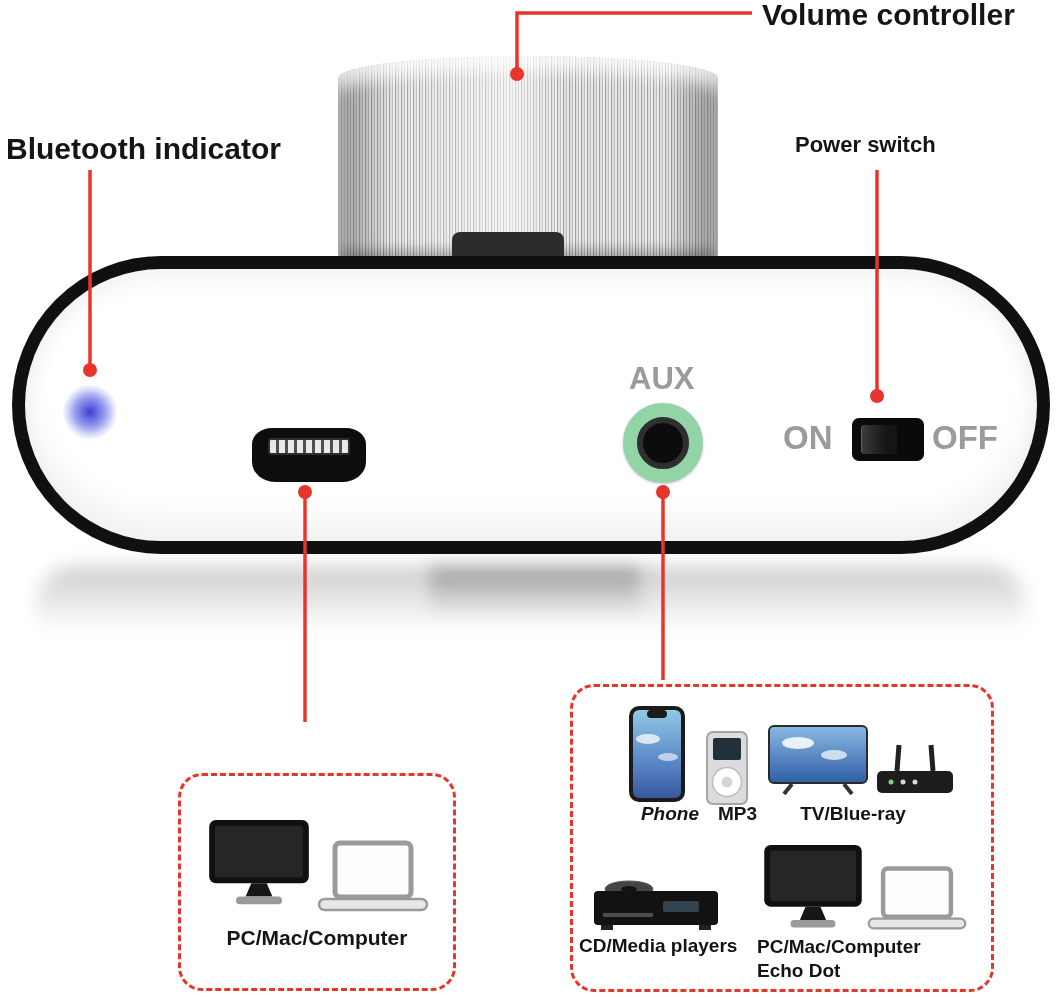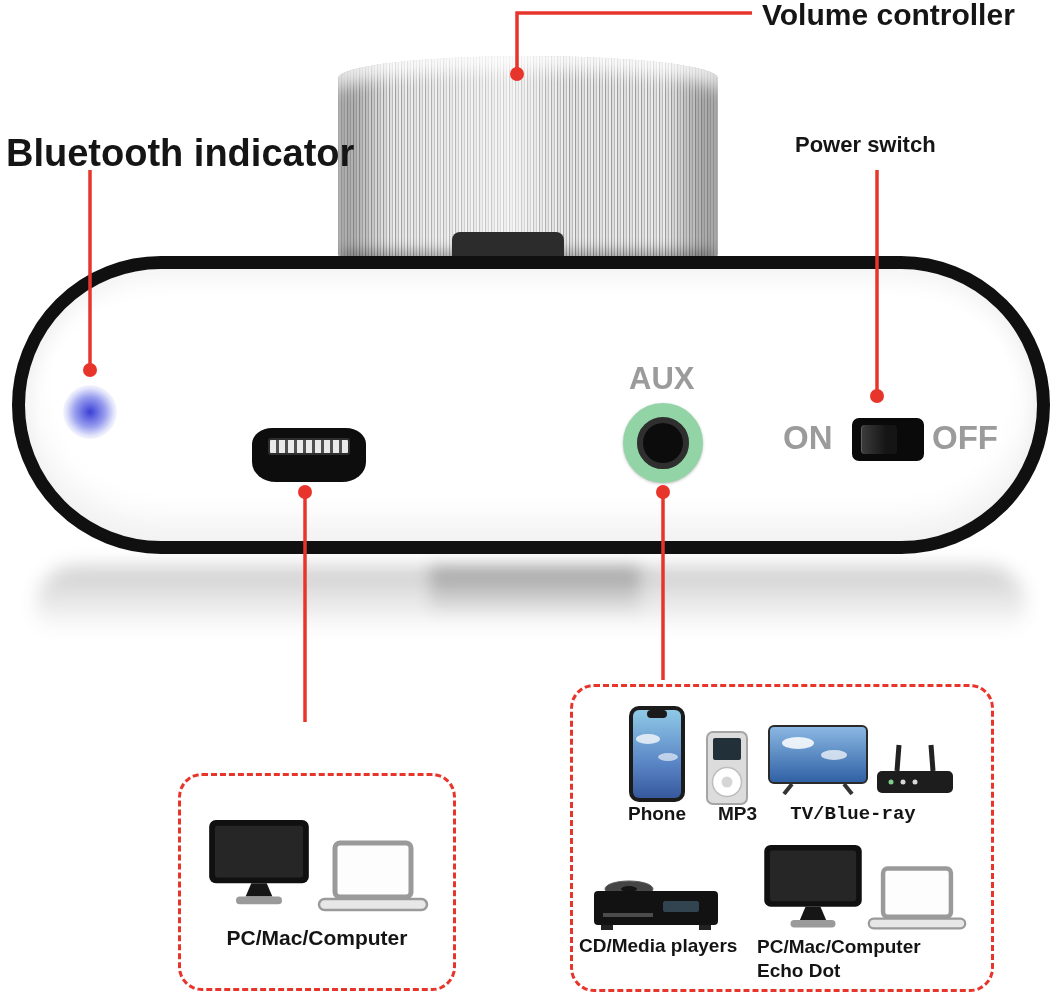--- a/index.html
+++ b/index.html
@@ -81,21 +81,21 @@
     box-shadow: inset 1px 0 0 rgba(255,255,255,.18);
   }
 
   
   .anno { position:absolute; left:0; top:0; pointer-events:none; }
   .anno polyline, .anno line { fill:none; stroke:var(--annotation-red,#e8352b); stroke-width:3.5; }
   .anno circle { fill:var(--annotation-red,#e8352b); }
 
   .callout { position:absolute; color:#151515; font-weight:bold; white-space:nowrap; }
   .co-volume { left:762px; top:-2px;  font-size:30px; }
-  .co-bt     { left:6px;   top:132px; font-size:38px; }
+  .co-bt     { left:6px;   top:132px; font-size:30px; }
   .co-power  { left:795px; top:132px; font-size:22px; }
   .co-usb-in { left:231px; top:726px; font-size:28px; }
   .co-aux-in { left:707px; top:642px; font-size:28px; }
 
   
   .dashed-box {
     position:absolute; border:3px dashed var(--annotation-red,#e8352b); border-radius:24px;
     box-sizing:border-box;
   }
   .usb-box { left:178px; top:773px; width:278px; height:218px; }
@@ -113,23 +113,23 @@
   .i-phone  { left:55px;  top:18px; width:58px;  height:98px; }
   .i-mp3    { left:133px; top:44px; width:42px;  height:74px; }
   .i-tv     { left:195px; top:38px; width:100px; height:70px; }
   .i-router { left:302px; top:56px; width:80px;  height:54px; }
   
   .i-cd       { left:20px;  top:192px; width:126px; height:52px; }
   .i-monitor2 { left:188px; top:156px; width:104px; height:90px; }
   .i-laptop2  { left:294px; top:178px; width:100px; height:66px; }
 
   .dev-label { position:absolute; font-size:19px; font-weight:bold; color:#141414; white-space:nowrap; }
-  .l-phone { left:42px;  top:116px; width:84px;  text-align:center; }
+  .l-phone { left:42px;  top:116px; width:84px;  text-align:right;font-style:italic; }
   .l-mp3   { left:124px; top:116px; width:60px;  text-align:right; }
-  .l-tv    { left:196px; top:116px; width:168px; text-align:center;font-family:Liberation Mono, monospace; }
+  .l-tv    { left:196px; top:116px; width:168px; text-align:center; }
   .l-cd    { left:6px;   top:248px; width:170px; text-align:left; }
   .l-pc    { left:184px; top:248px; line-height:24px; }
 </style>
 </head>
 <body>
 
 <div class="canvas">
 
   <div class="knob"></div>
   <div class="knob-stem"></div>

